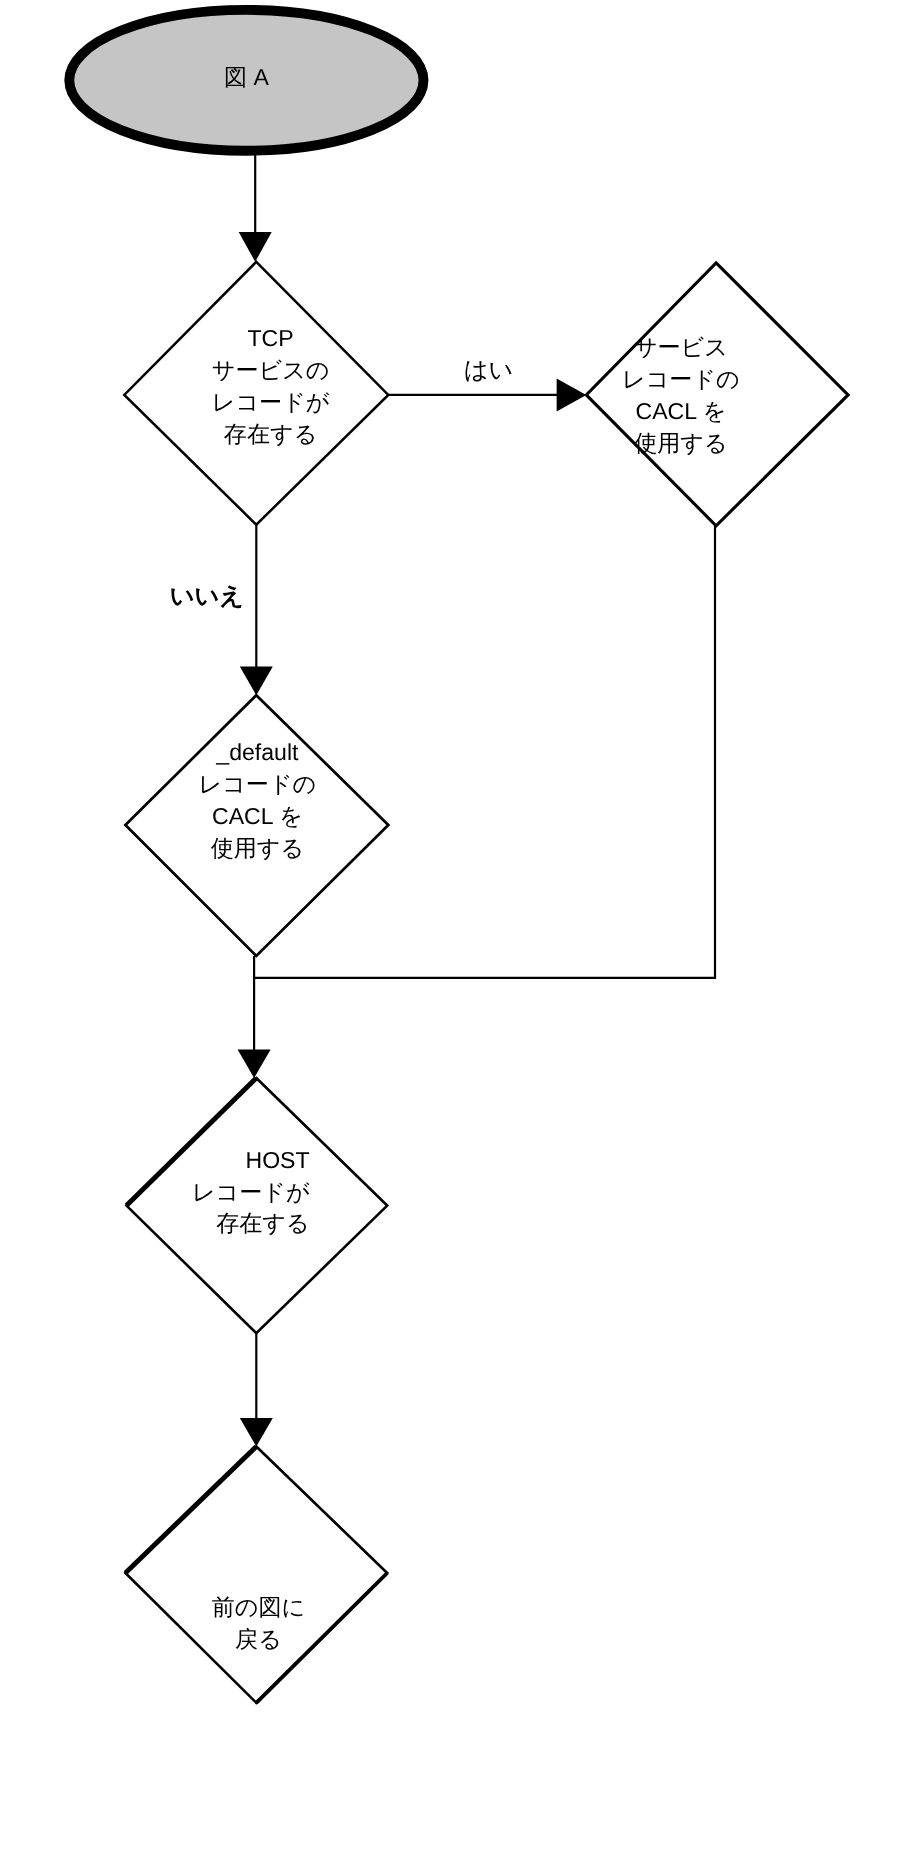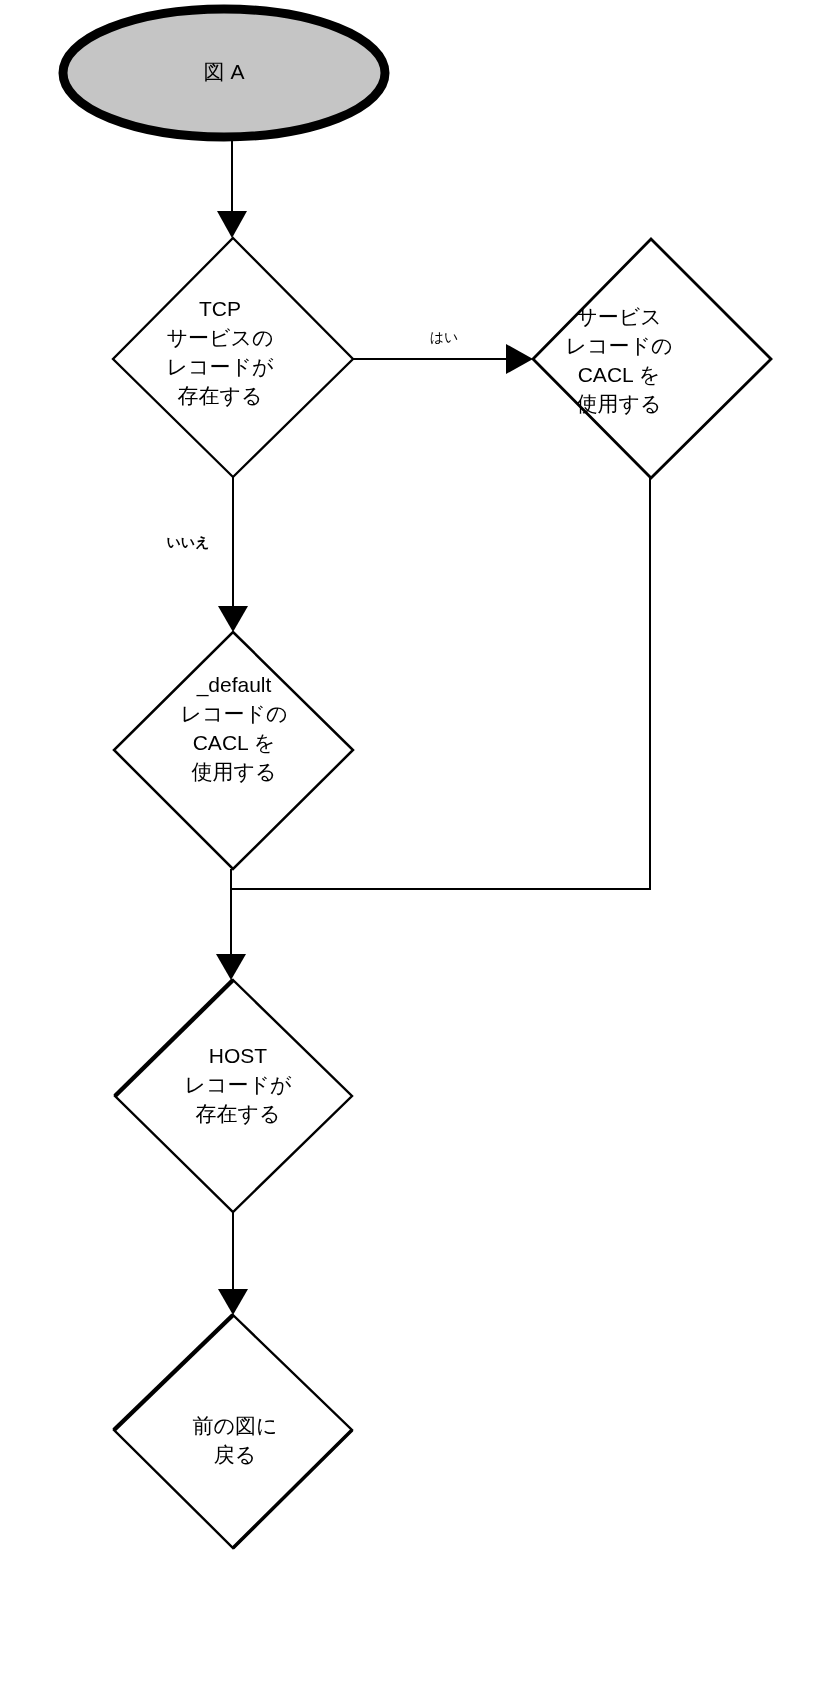--- a/index.html
+++ b/index.html
@@ -28,21 +28,21 @@
     text-align: center;
     font-size: 21px;
     line-height: 29px;
     color: #000000;
   }
   .edge-label {
     position: absolute;
     transform: translate(-50%, -50%);
     white-space: nowrap;
     text-align: center;
-    font-size: 14px;
+    font-size: 22px;
     line-height: 26px;
     color: #000000;
   }
 </style>
 </head>
 <body>
 
 <div class="canvas">
 
   <svg width="817" height="1685" viewBox="0 0 817 1685">
@@ -74,39 +74,39 @@
     <line x1="233" y1="1212" x2="233" y2="1291" stroke="#000000" stroke-width="2"></line>
     <polygon points="218,1289 248,1289 233,1315" fill="#000000"></polygon>
 
     <polygon points="233,1315 352,1430 233,1548 114,1430" fill="none" stroke="#000000" stroke-width="2.4"></polygon>
     <line x1="233" y1="1315" x2="114" y2="1430" stroke="#000000" stroke-width="4.5"></line>
     <line x1="352" y1="1430" x2="233" y2="1548" stroke="#000000" stroke-width="3.5"></line>
   </svg>
 
   <div class="node-label" style="left:224px; top:71px;">図 A</div>
 
-  <div class="node-label" style="left:220px; top:352px;">TCP
+  <div class="node-label" style="left:246px; top:352px;">TCP
 サービスの
 レコードが
 存在する</div>
 
   <div class="node-label" style="left:619px; top:360px;">サービス
 レコードの
 CACL を
 使用する</div>
 
   <div class="node-label" style="left:234px; top:728px;">_default
 レコードの
 CACL を
 使用する</div>
 
-  <div class="node-label" style="left:238px; top:1084px;">HOST
+  <div class="node-label" style="left:228px; top:1084px;text-align:right;">HOST
 レコードが
 存在する</div>
 
-  <div class="node-label" style="left:235px; top:1440px;">前の図に
+  <div class="node-label" style="left:235px; top:1476px;font-family:Liberation Serif, serif;">前の図に
 戻る</div>
 
   <div class="edge-label" style="left:444px; top:337px;">はい</div>
 
   <div class="edge-label" style="left:188px; top:542px;font-weight:bold;">いいえ</div>
 
 </div>
 
 </body></html>

